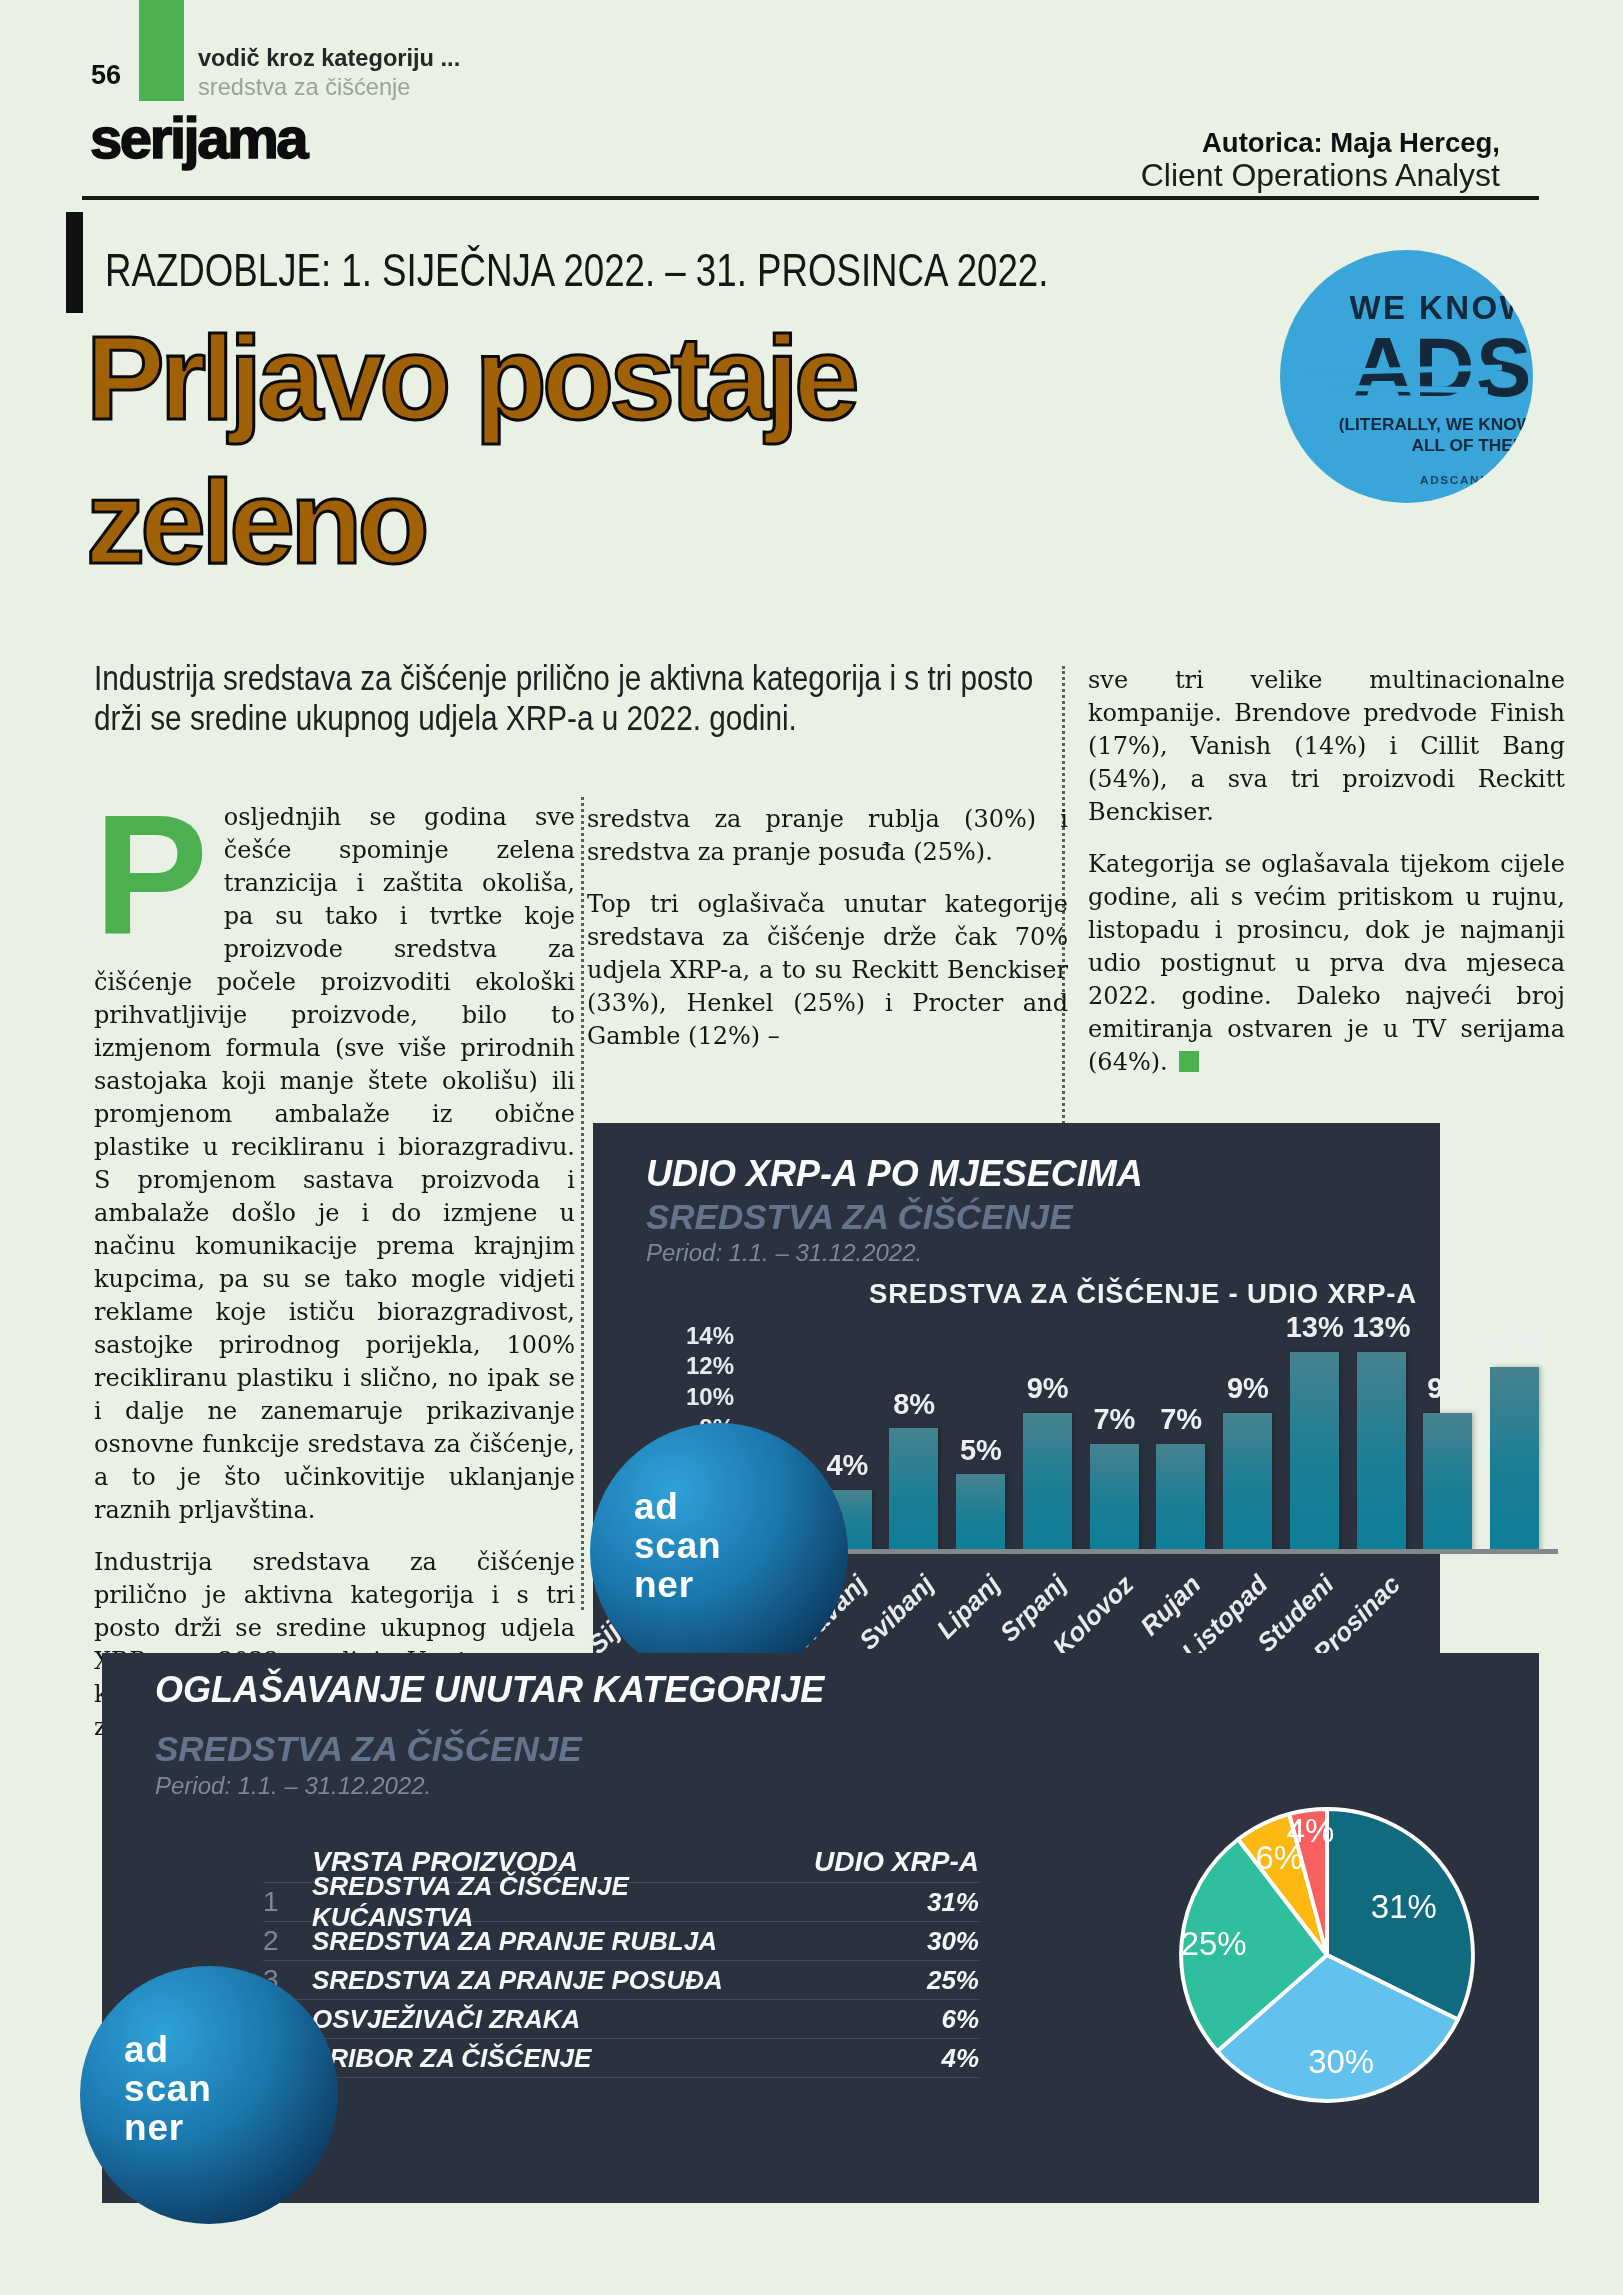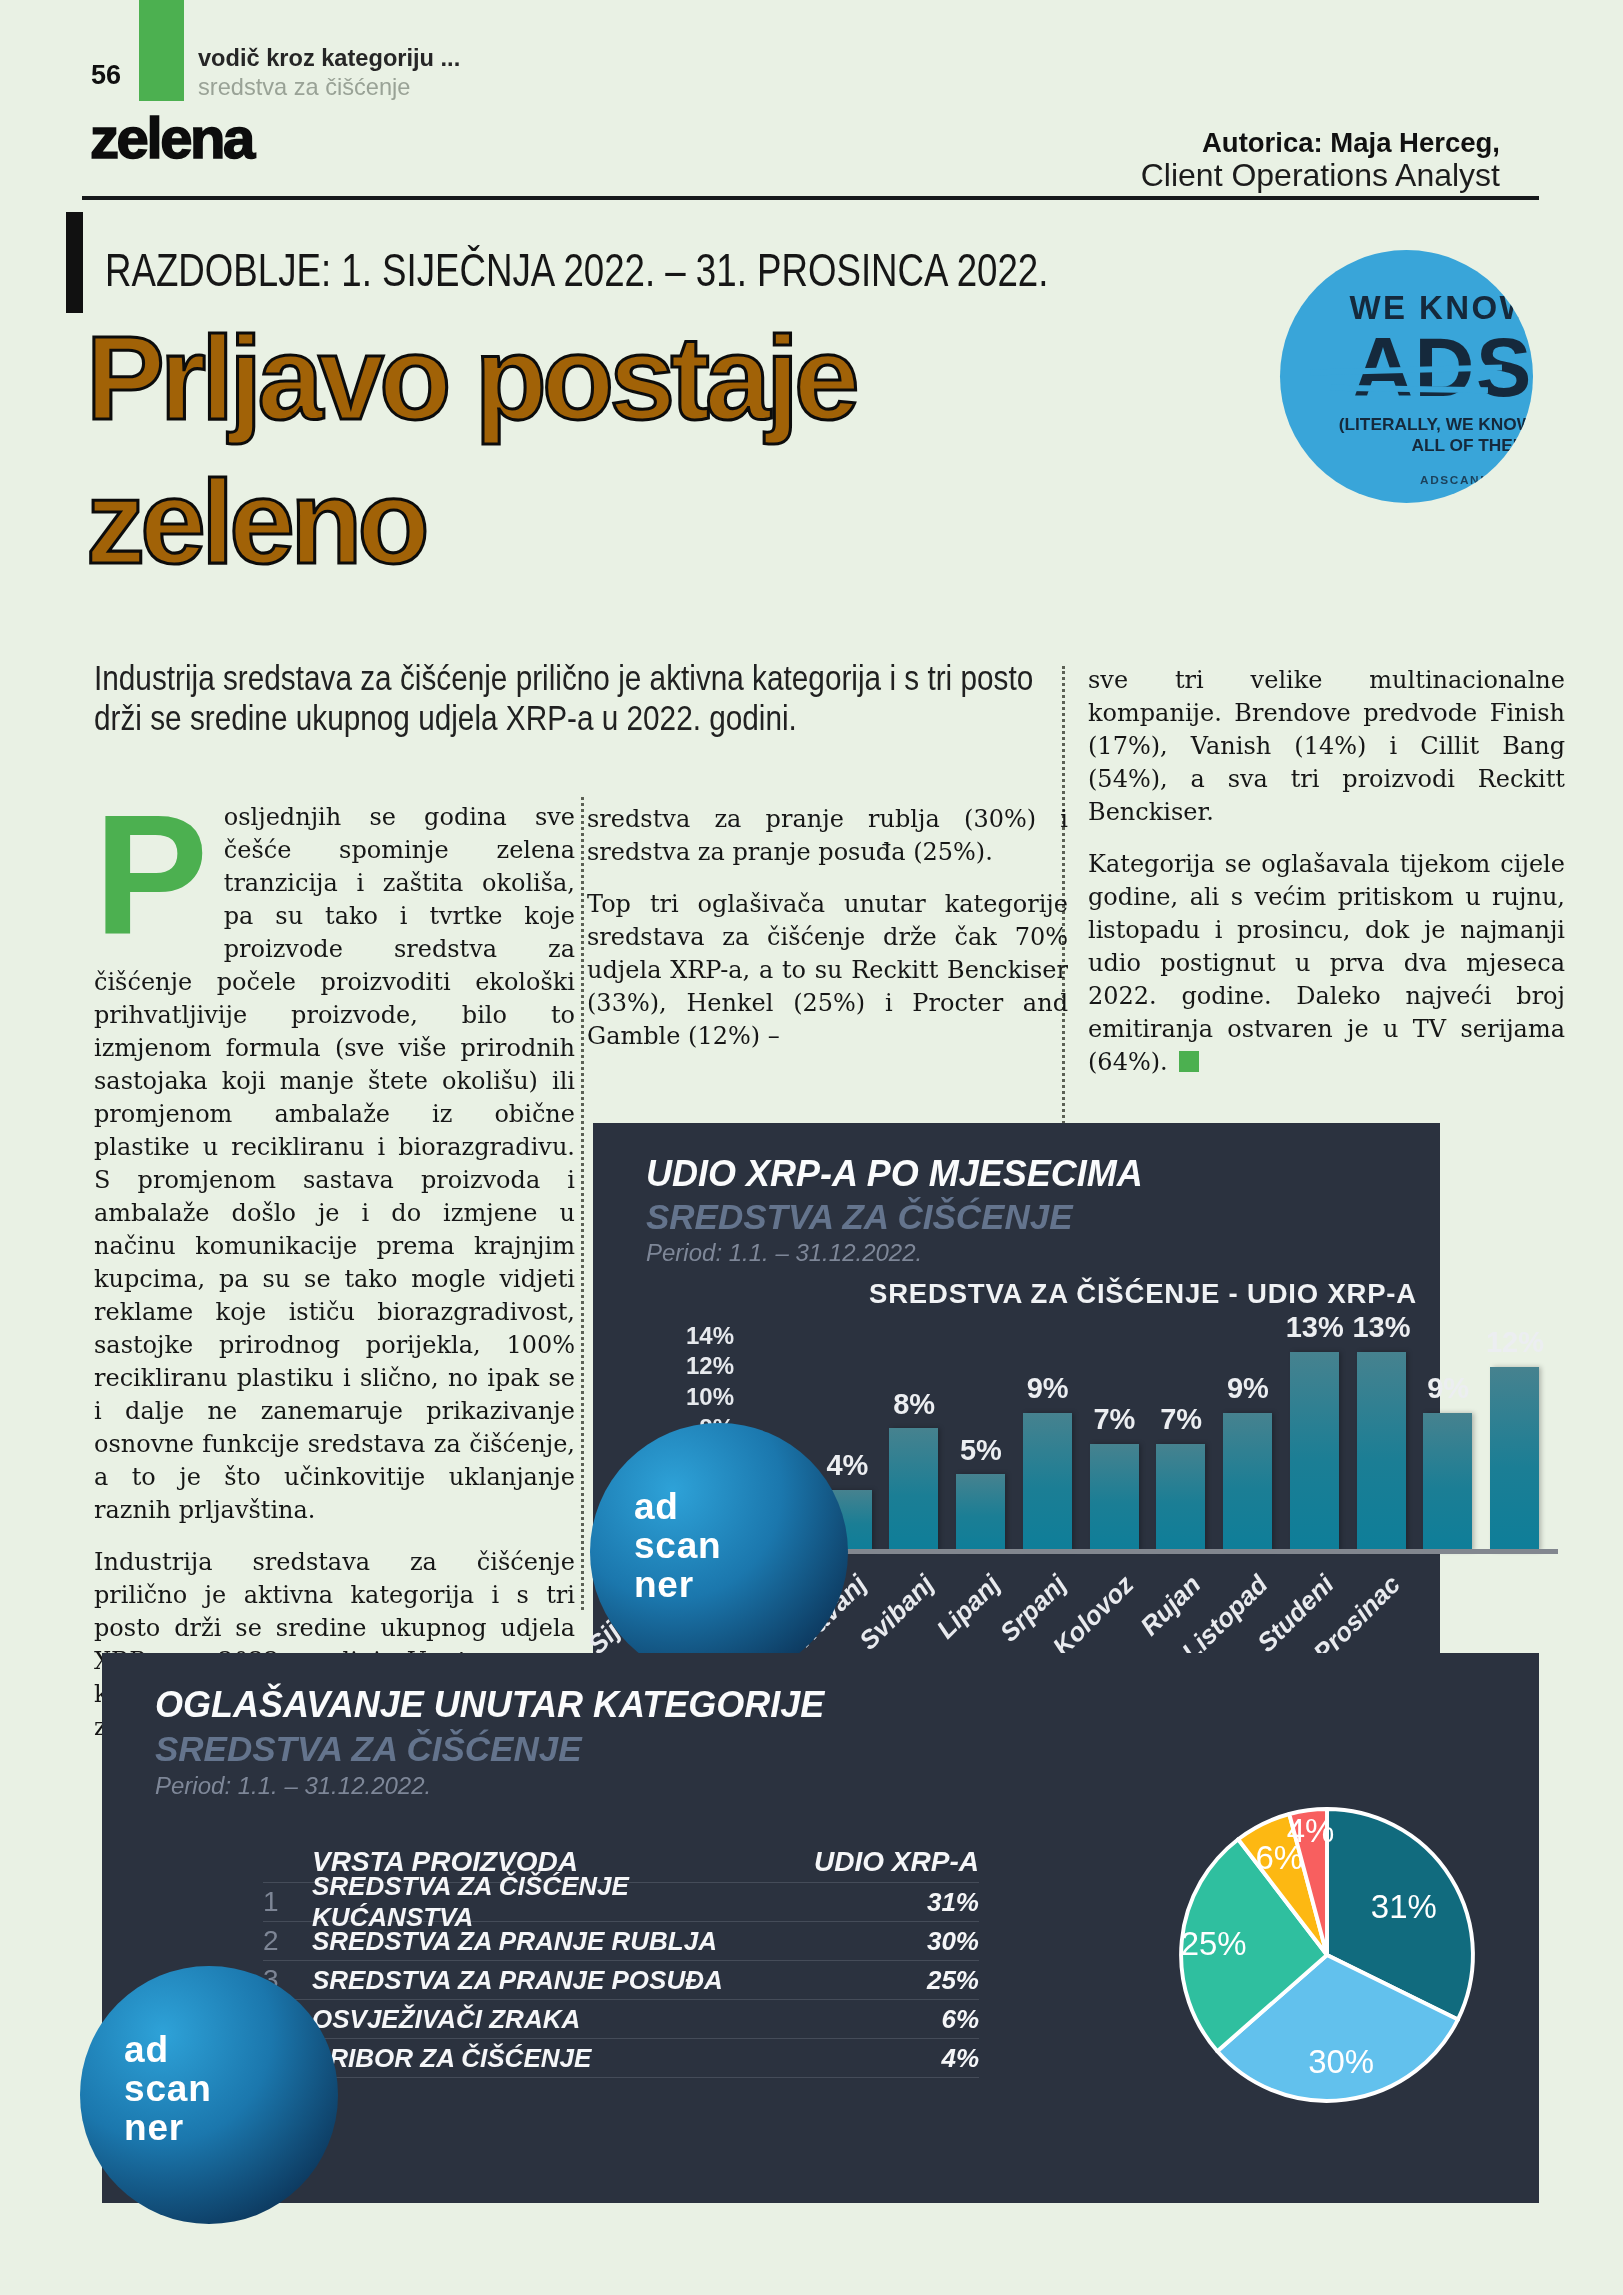--- a/index.html
+++ b/index.html
@@ -104,21 +104,21 @@
 <body>
 
 <div id="page">
 
   <div class="abs page-num">56</div>
   <div class="abs green-block"></div>
   <div class="abs kicker">
     <div class="k1">vodič kroz kategoriju ...</div>
     <div class="k2">sredstva za čišćenje</div>
   </div>
-  <div class="abs section-title">zelena</div>
+  <div class="abs section-title">serijama</div>
   <div class="abs author">
     <div class="a1">Autorica: Maja Herceg,</div>
     <div class="a2">Client Operations Analyst</div>
   </div>
   <div class="abs header-rule"></div>
 
   <div class="abs period-bar"></div>
   <div class="abs period-text">RAZDOBLJE: 1. SIJEČNJA 2022. – 31. PROSINCA 2022.</div>
 
   <div class="abs main-title">
@@ -243,21 +243,21 @@
     <div class="abs adlogo logo-chart">
       <div class="txt">
         <div>ad</div>
         <div>scan</div>
         <div>ner</div>
       </div>
     </div>
   </div>
 
   <div class="abs panel table-panel">
-    <div class="abs p-title" style="left:53px;top:31px;text-align:center;">OGLAŠAVANJE UNUTAR KATEGORIJE</div>
+    <div class="abs p-title" style="left:53px;top:16px;text-align:center;">OGLAŠAVANJE UNUTAR KATEGORIJE</div>
     <div class="abs p-sub" style="left:53px;top:76px;">SREDSTVA ZA ČIŠĆENJE</div>
     <div class="abs p-period" style="left:53px;top:119px;">Period: 1.1. – 31.12.2022.</div>
 
     <div class="abs tbl">
       <div class="trow head">
         <div class="tnum"></div>
         <div class="tlabel">VRSTA PROIZVODA</div>
         <div class="tvalue">UDIO XRP-A</div>
       </div>
       <div class="trow">

